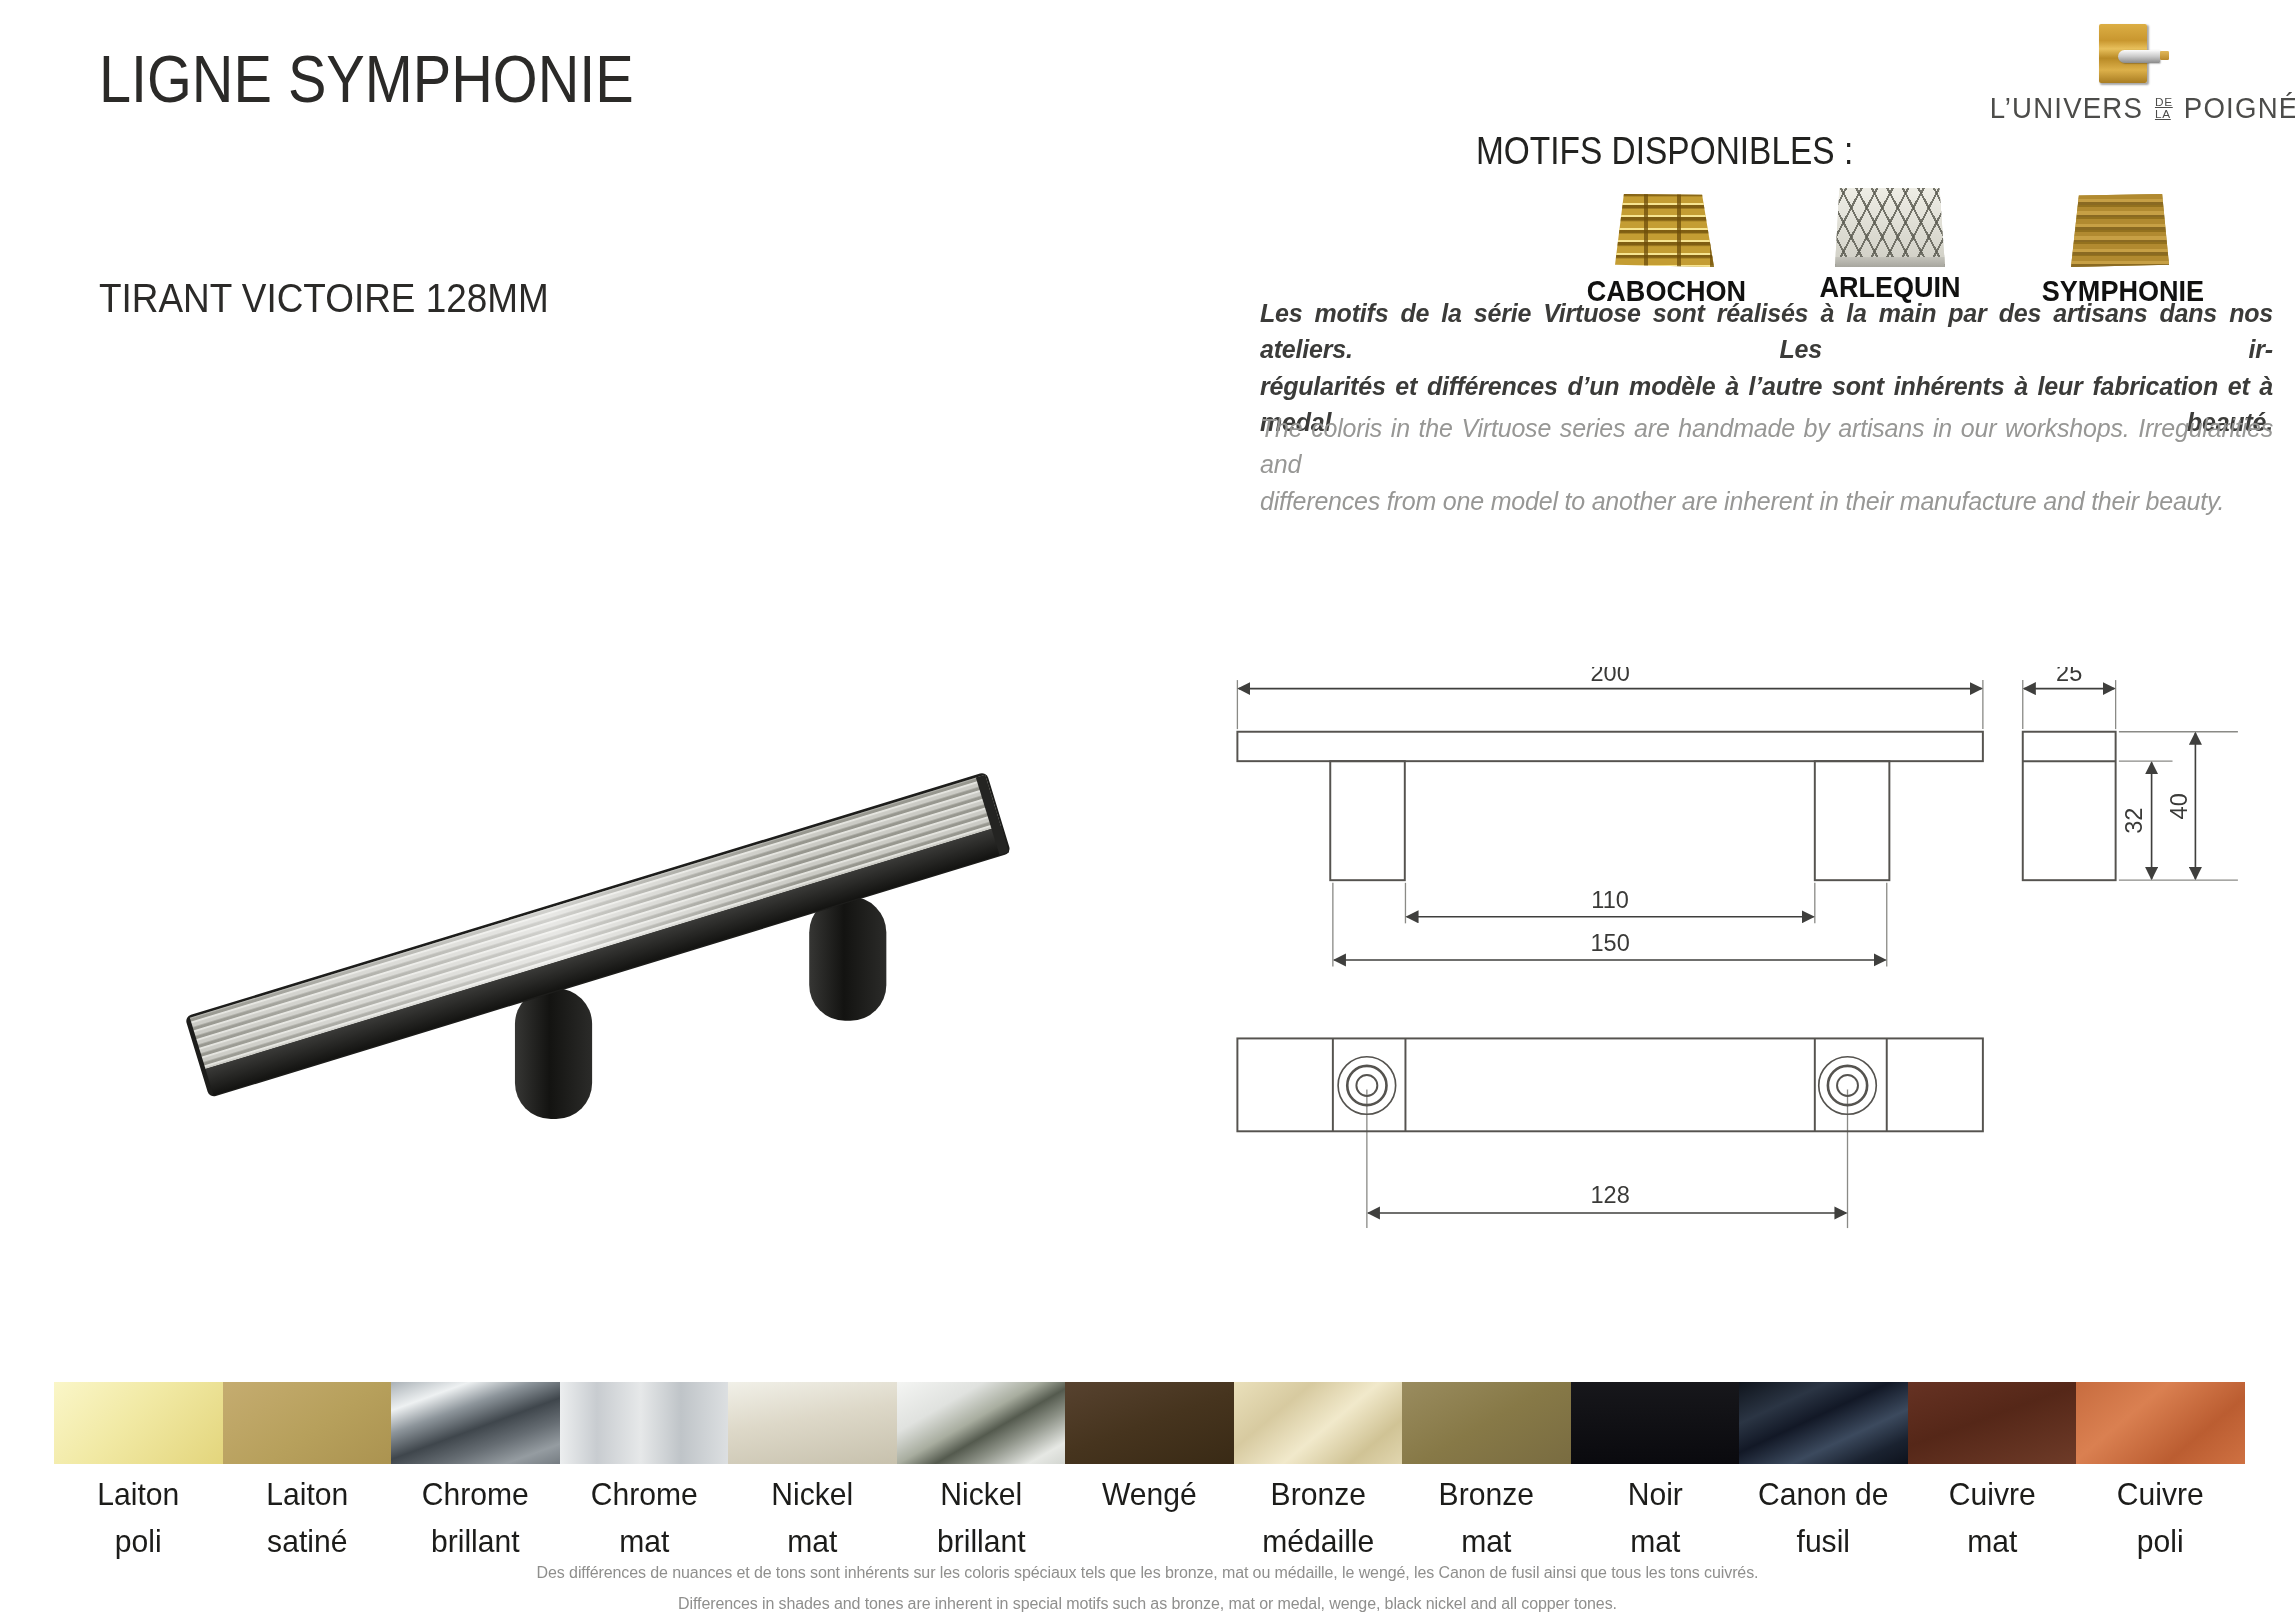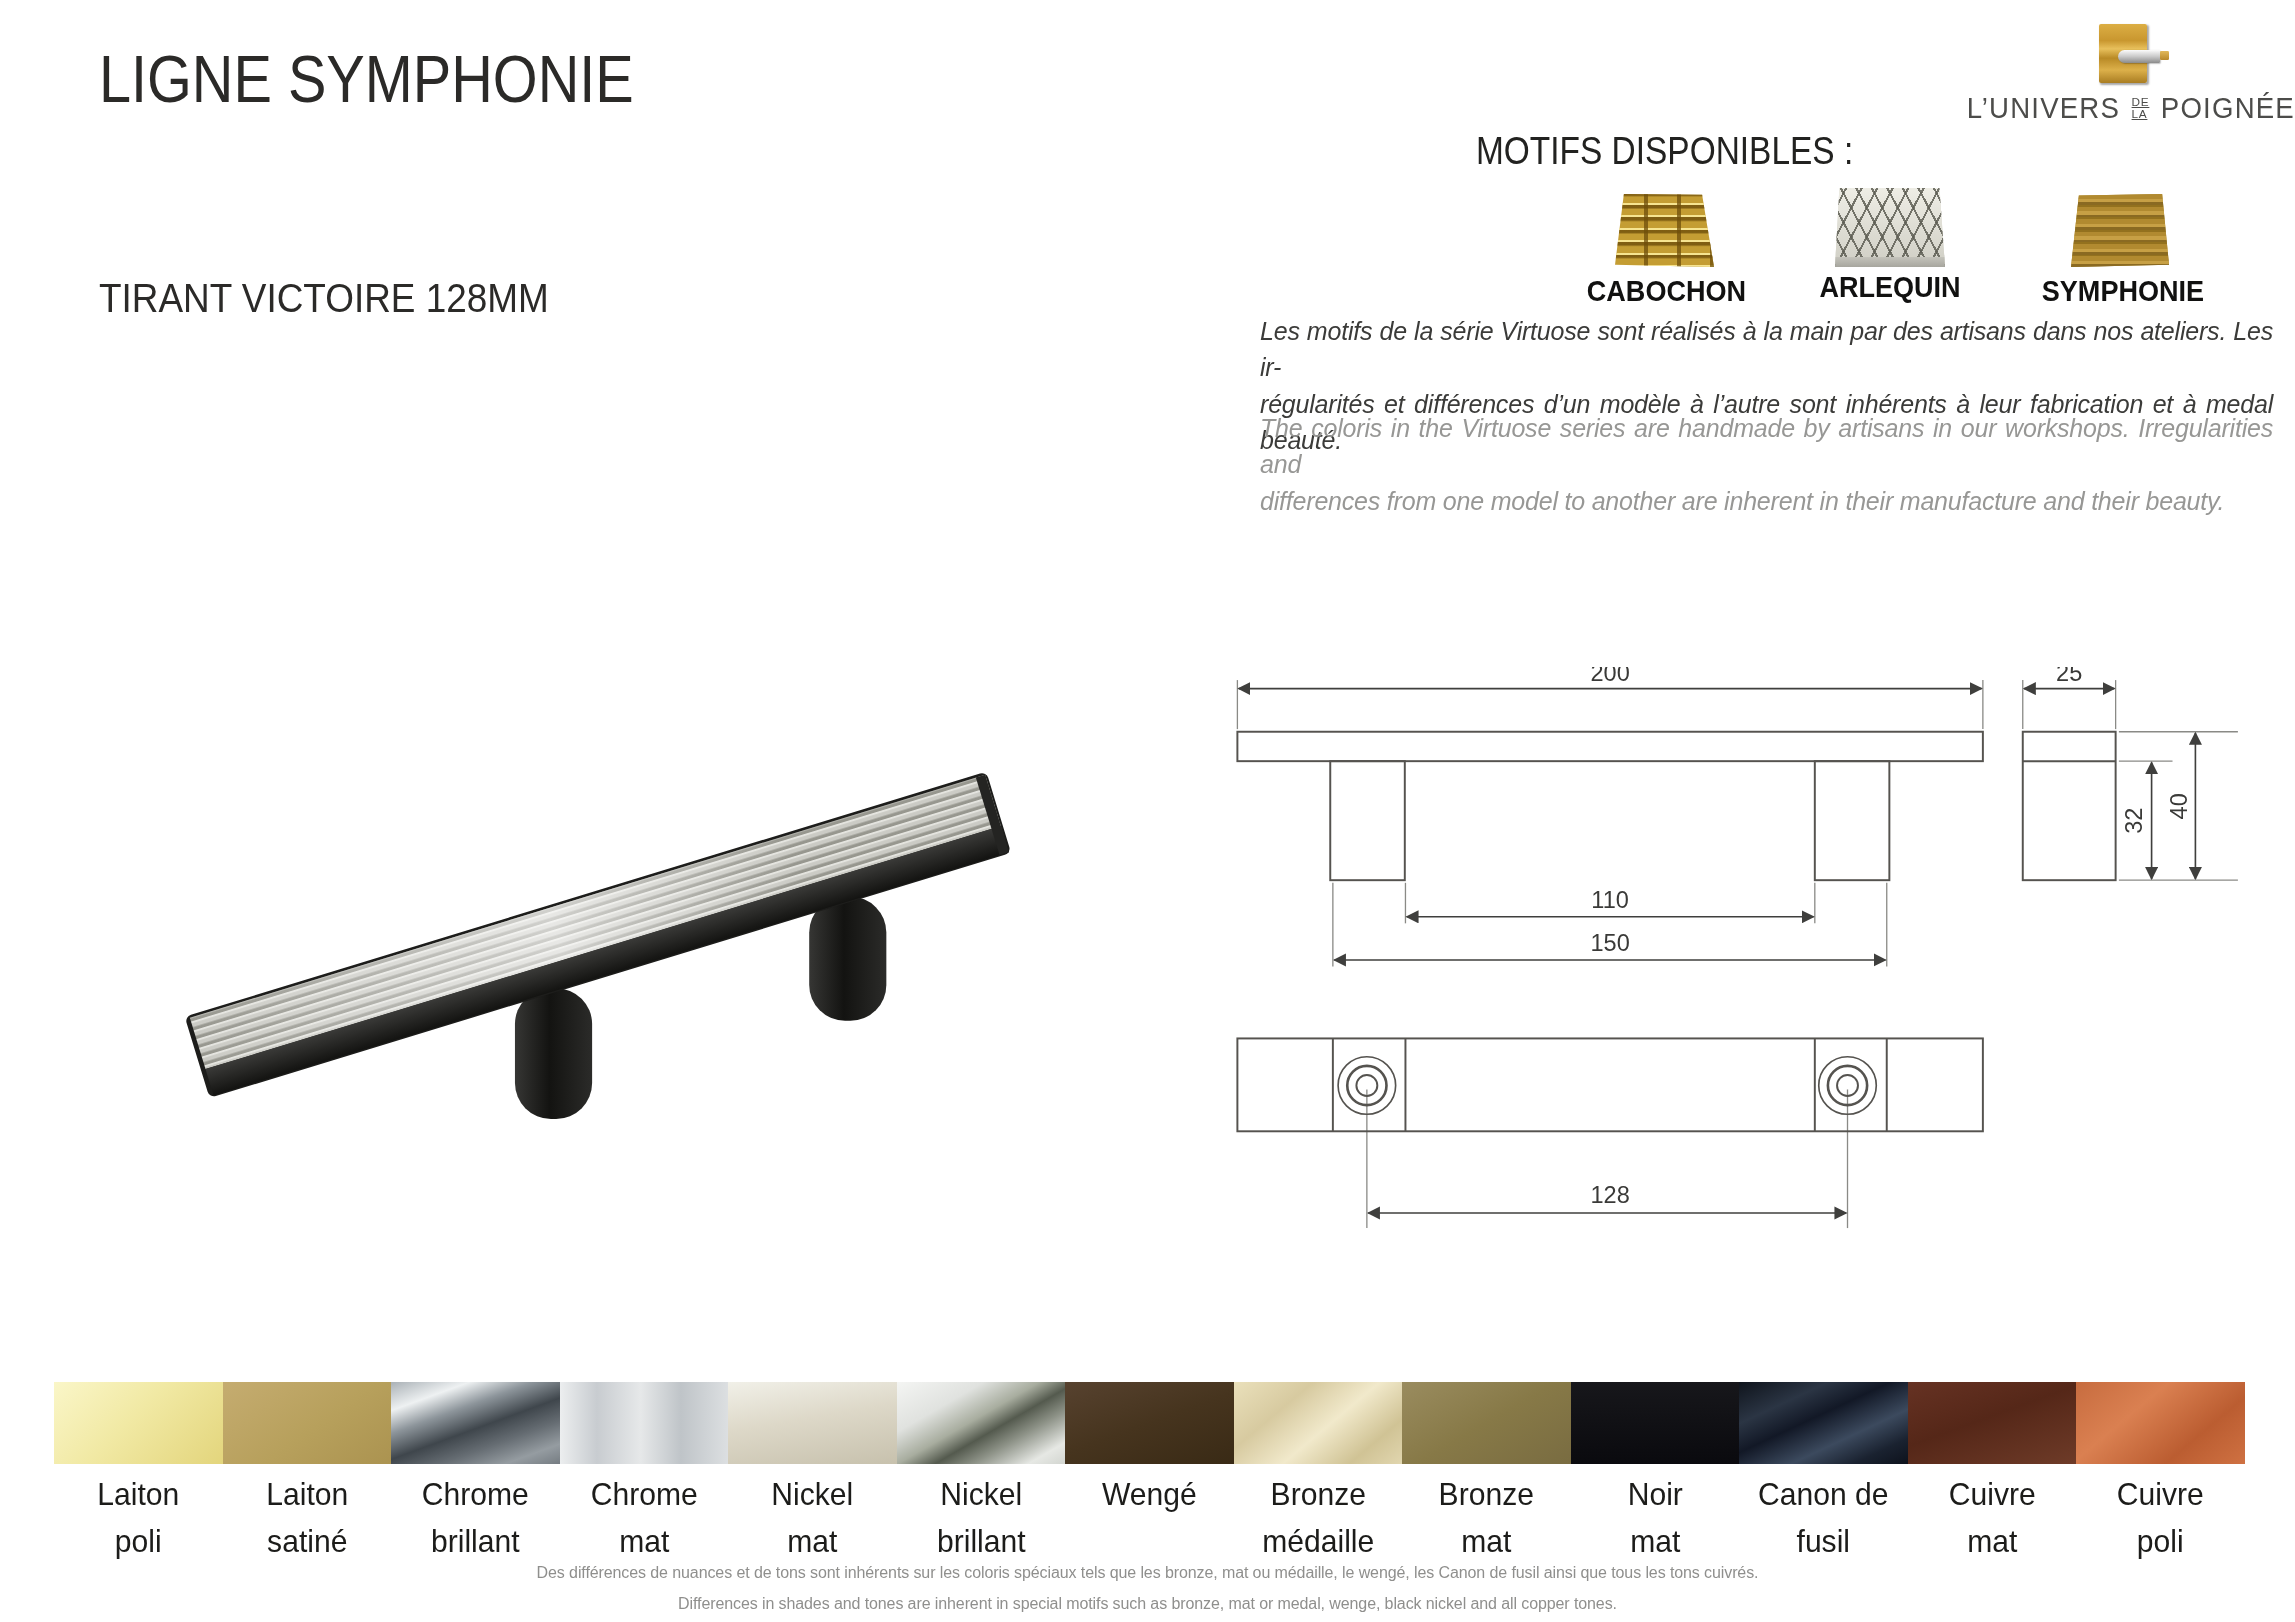--- a/index.html
+++ b/index.html
@@ -17,21 +17,21 @@
   .brand { left:1983px; top:14.4px; width:294px; height:111px; }
   .logo-box { position:absolute; left:116px; top:9.2px; width:48px; height:59px;
               background:linear-gradient(180deg,#dcae44 0%,#c9972f 28%,#e8c05c 42%,#b98a26 58%,#dcb04a 78%,#a97d22 100%);
               border-radius:2px; box-shadow:1.3px 1.3px 2px rgba(0,0,0,.35); }
   .logo-lever { position:absolute; left:40%; top:44%; width:88%; height:22%;
                 background:linear-gradient(180deg,#fbfbfb,#c9c9c9 50%,#8b8b8b);
                 border-radius:7.9px 1.3px 1.3px 7.9px; box-shadow:0.7px 0.7px 1.3px rgba(0,0,0,.3); }
   .logo-peg { position:absolute; left:128%; top:47%; width:18%; height:15%;
               background:linear-gradient(180deg,#e2b95a,#b9882a); border-radius:1.3px; }
   .brand-text { position:absolute; left:0; top:77px; width:294px; display:flex;
-                justify-content:center; align-items:center; gap:5.2px; color:#4c4c4a; }
+                align-items:center; gap:5.2px; color:#4c4c4a; }
   .brand-main { font-size:30px; letter-spacing:1.3px; transform:scaleX(.92); }
   .brand-stack { display:flex; flex-direction:column; justify-content:center;
                  font-size:11.8px; line-height:1.05; letter-spacing:0.7px; color:#4c4c4a;text-decoration:underline; }
 
   
   .motifs-heading { left:1476px; top:130px; font-size:38px; color:#222220;
                     transform:scaleX(.88); transform-origin:left top; }
   .motif-tile { position:absolute; box-shadow:2px 2.6px 3.3px rgba(0,0,0,.25); }
   .tile-cabochon { left:1615px; top:194px; width:99px; height:73px;
     clip-path:polygon(9% 0,88% 1%,100% 100%,0 97%);
@@ -50,21 +50,21 @@
       background:linear-gradient(180deg,#c4c3bb,#a7a69e); }
   .tile-symphonie { left:2071px; top:194px; width:98px; height:73px;
     clip-path:polygon(8% 2%,93% 0,100% 97%,0 100%);
     background-color:#ad8a2e;
     background-image:repeating-linear-gradient(0deg,#8a6a22 0 2.6px,#c7a045 2.6px 5.9px,#b18a30 5.9px 10.5px,#93711e 10.5px 12.4px); }
   .motif-label { position:absolute; width:170px; text-align:center; font-size:29.4px;
                  font-weight:bold; color:#111110; transform:scaleX(.92); }
 
   
   .note-block { left:1260px; width:1013px; font-style:italic; }
-  .note-fr { top:313px; color:#3b3b39; }
+  .note-fr { top:295px; color:#3b3b39;font-weight:bold; }
   .note-en { top:410px; color:#98989
 6; color:#979795; }
   .note-line { font-size:25px; line-height:1.45; letter-spacing:-0.2px; white-space:nowrap; }
   .just { text-align:justify; text-align-last:justify; white-space:normal; }
 
   
   .swatch-strip { left:54px; top:1382px; width:2191px; height:82px; display:grid;
                   grid-template-columns:repeat(13,1fr); }
   .swatch { width:100%; height:100%; }
   .finish-labels { left:54px; top:1471px; width:2191px; display:grid;

